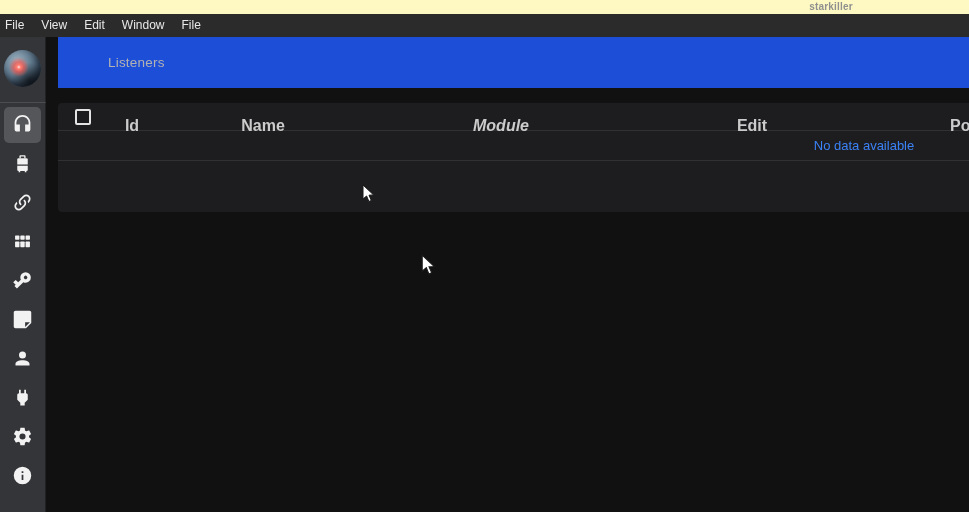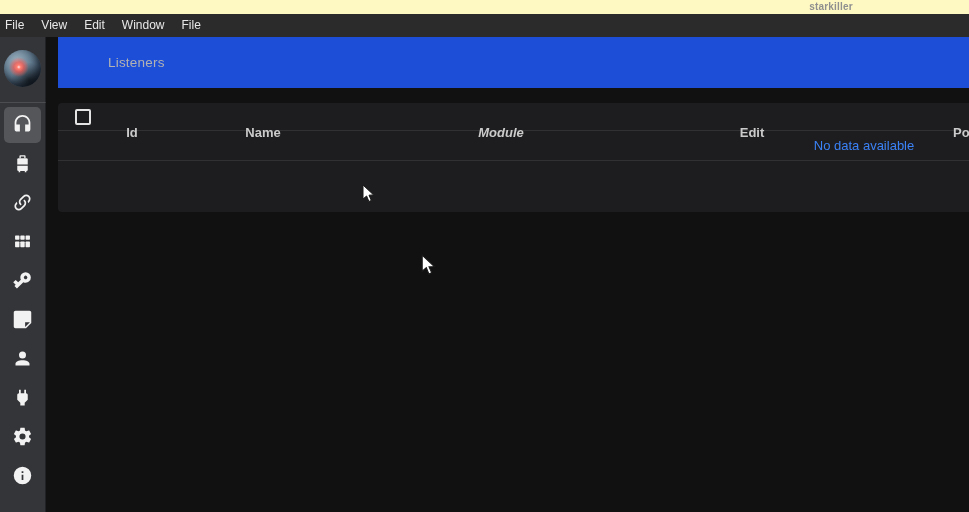--- a/index.html
+++ b/index.html
@@ -79,22 +79,22 @@
   .thead {
     position: absolute; left: 0; top: 0; width: 100%; height: 28px;
     border-bottom: 1px solid rgba(255,255,255,0.09);
   }
   .checkbox {
     position: absolute; left: 17px; top: 6px; width: 16px; height: 16px;
     border: 2px solid #e4e4e4; border-radius: 2px; background: transparent;
     cursor: pointer;
   }
   .col-label {
-    position: absolute; top: 16px; height: 28px; line-height: 28px;
-    transform: translateX(-50%); font-size: 13px; font-weight: 700;
+    position: absolute; top: 9px; height: 28px; line-height: 28px;
+    transform: translateX(-50%); font-size: 16px; font-weight: 700;
     color: #cbcbcb; white-space: nowrap; cursor: pointer;
   }
   .col-id     { left: 74px; }
   .col-name   { left: 205px; }
   .col-module { left: 443px; font-style: italic; }
   .col-host   { left: 694px; }
   .col-port   { left: 908px; }
   .no-data-row {
     position: absolute; left: 0; top: 28px; width: 100%; height: 30px;
     border-bottom: 1px solid rgba(255,255,255,0.09);

